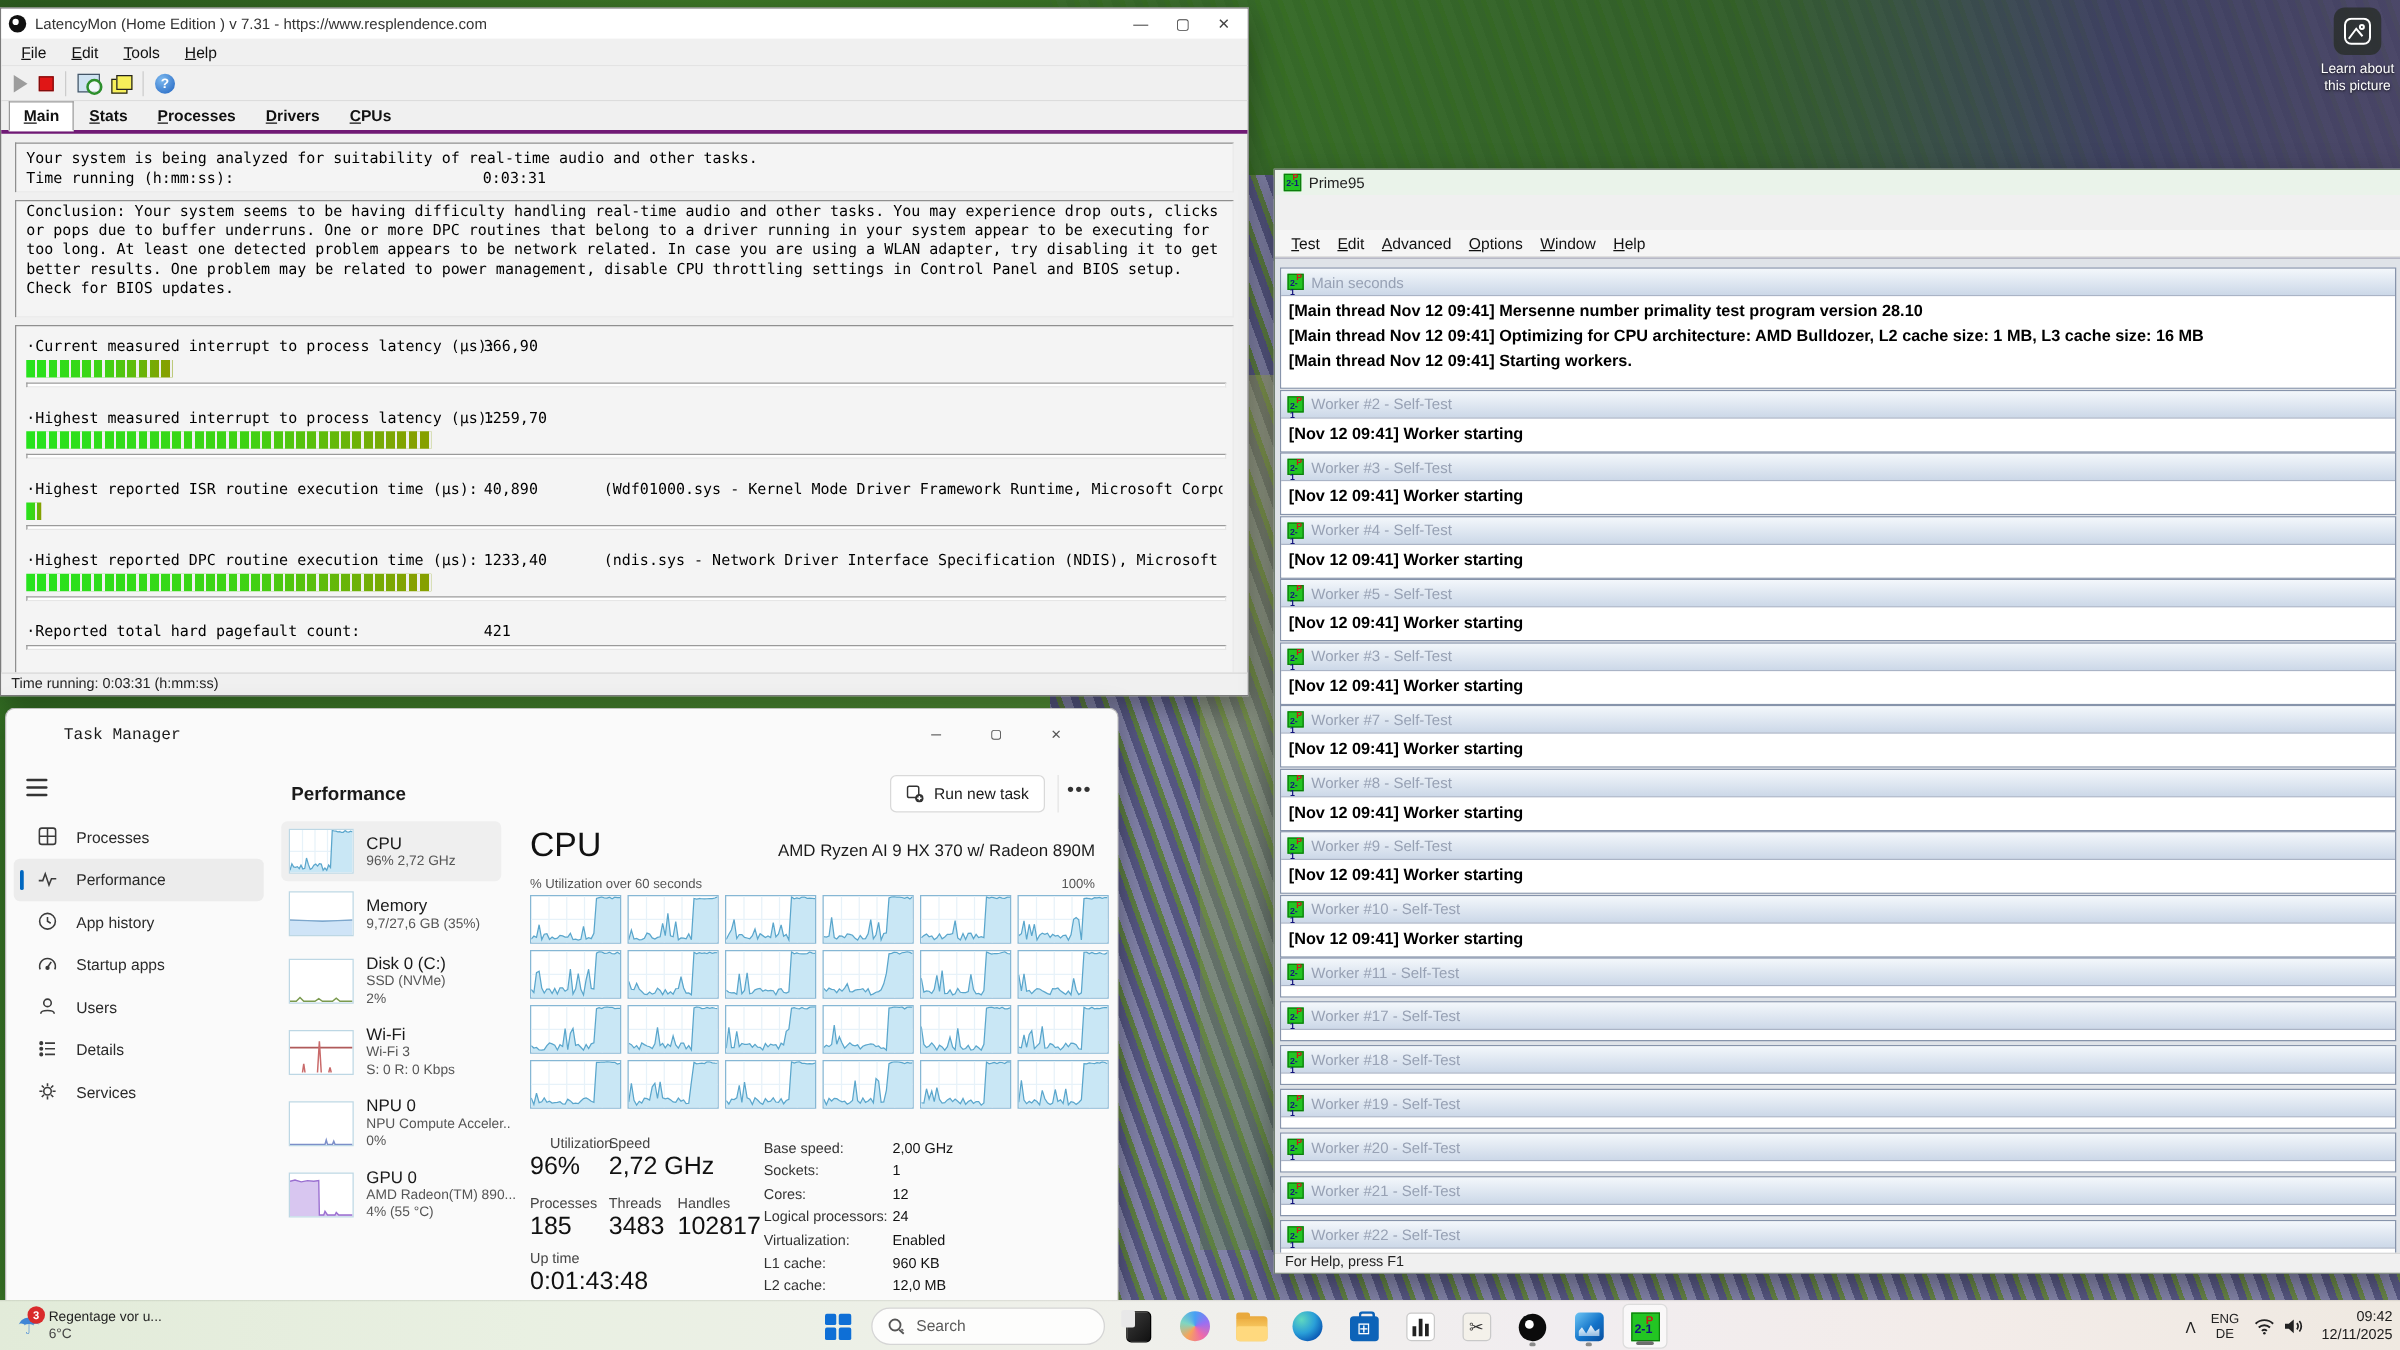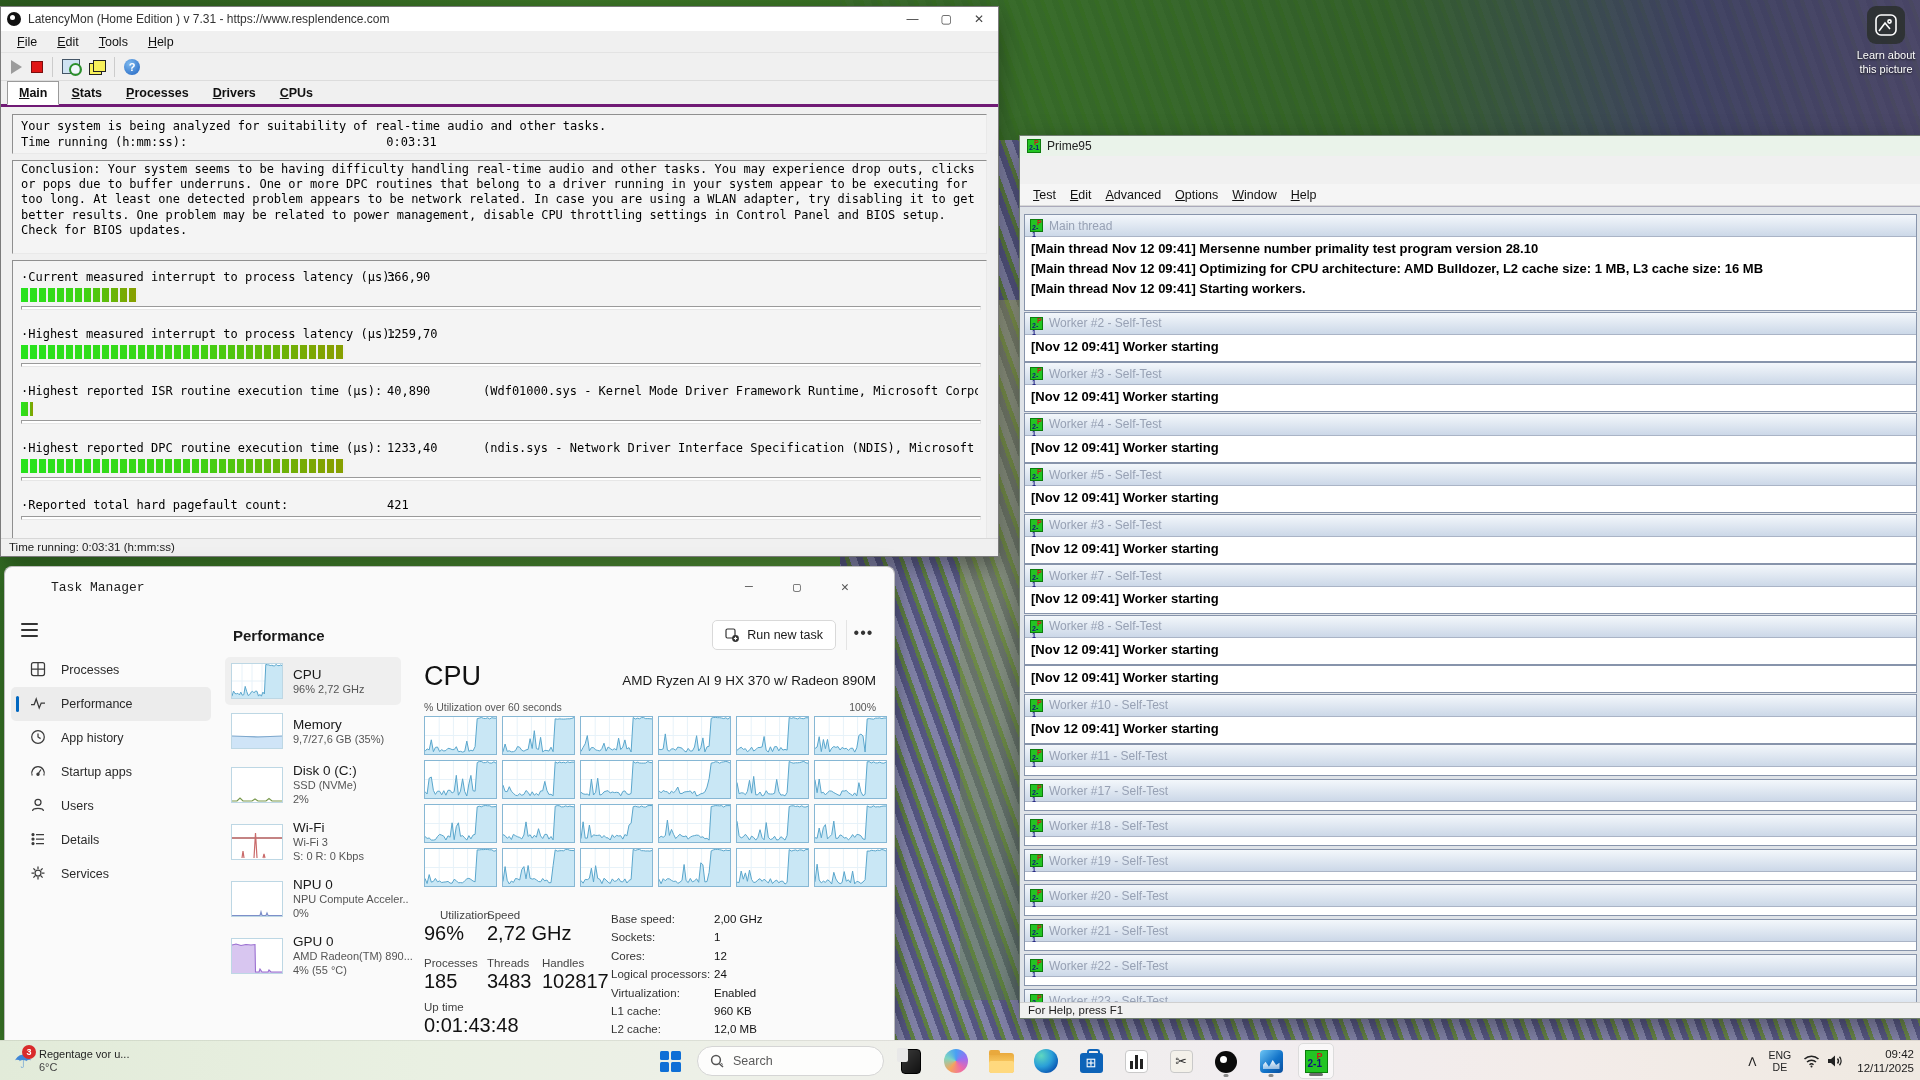--- a/index.html
+++ b/index.html
@@ -312,21 +312,21 @@
         <span class="menu-item">Window</span>
         <span class="menu-item">Help</span>
       </div>
     <div class="p95-mdi" id="p95-mdi">
         <div class="mdi-child" style="margin-top: 3px;">
           <div class="child-title">
             <span class="p95icon">
               <i>P</i>
               <b>2-1</b>
             </span>
-            <span>Main thread</span>
+            <span>Main seconds</span>
           </div>
           <div class="child-body tall">
             <div>[Main thread Nov 12 09:41] Mersenne number primality test program version 28.10</div>
             <div>[Main thread Nov 12 09:41] Optimizing for CPU architecture: AMD Bulldozer, L2 cache size: 1 MB, L3 cache size: 16 MB</div>
             <div>[Main thread Nov 12 09:41] Starting workers.</div>
           </div>
         </div>
         <div class="mdi-child">
           <div class="child-title">
             <span class="p95icon">
@@ -405,20 +405,27 @@
               <i>P</i>
               <b>2-1</b>
             </span>
             <span>Worker #8 - Self-Test</span>
           </div>
           <div class="child-body one">
             <div>[Nov 12 09:41] Worker starting</div>
           </div>
         </div>
         <div class="mdi-child">
+          <div class="child-title">
+            <span class="p95icon">
+              <i>P</i>
+              <b>2-1</b>
+            </span>
+            <span>Worker #9 - Self-Test</span>
+          </div>
           <div class="child-body one">
             <div>[Nov 12 09:41] Worker starting</div>
           </div>
         </div>
         <div class="mdi-child">
           <div class="child-title">
             <span class="p95icon">
               <i>P</i>
               <b>2-1</b>
             </span>

